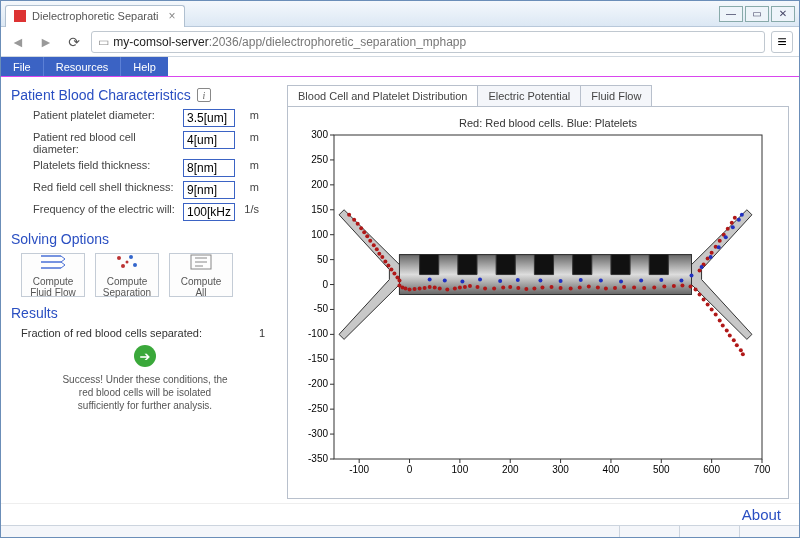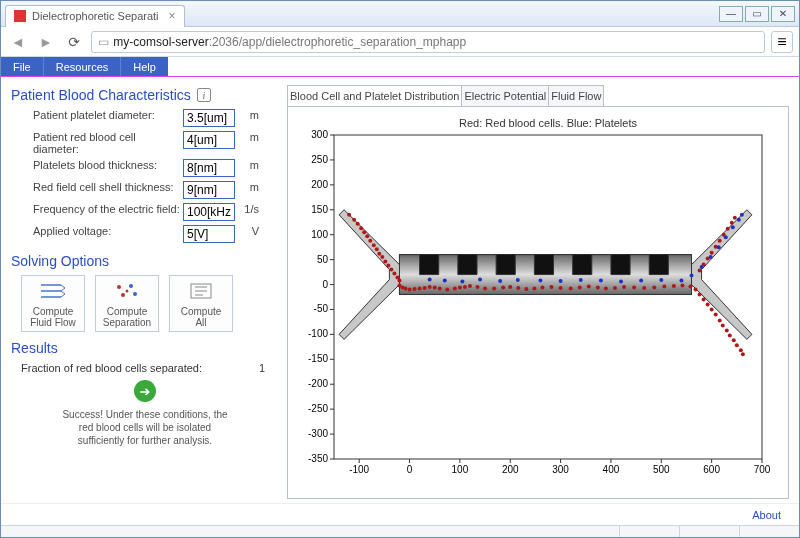--- a/index.html
+++ b/index.html
@@ -31,41 +31,41 @@
 
 .left { width: 268px; font-size: 11px; color: #333; }
 .sec-title { color: #2a4fc2; font-size: 14px; margin: 2px 0 6px 0; font-weight: normal; display: flex; align-items: center; gap: 6px; text-align: center; }
 .info-icon { width: 14px; height: 14px; border: 1px solid #888; border-radius: 2px; display: inline-flex; align-items: center; justify-content: center; font-size: 10px; color: #666; font-style: italic; font-family: serif; }
 .fieldrow { display: flex; align-items: flex-start; margin: 4px 0 4px 22px; }
 .fieldrow label { flex: 0 0 150px; color: #444; }
 .fieldrow input { width: 52px; height: 18px; border: 1px solid #3b63c4; font-size: 12px; padding: 0 3px; }
 .fieldrow .unit { width: 18px; text-align: right; margin-left: 6px; color: #444; }
 
 .btnrow { display: flex; gap: 10px; margin: 6px 0 4px 10px; }
-.bigbtn { width: 64px; height: 57px; border: 1px solid #c4ccd6; background: #fdfdfd; display: flex; flex-direction: column; align-items: center; justify-content: center; font-size: 10px; color: #555; text-align: center; padding: 2px; }
+.bigbtn { width: 64px; height: 44px; border: 1px solid #c4ccd6; background: #fdfdfd; display: flex; flex-direction: column; align-items: center; justify-content: center; font-size: 10px; color: #555; text-align: center; padding: 2px; }
 .bigbtn .ico { width: 28px; height: 22px; margin-bottom: 4px; display: flex; align-items: center; justify-content: center; }
 
 .resultrow { display: flex; align-items: center; margin: 6px 0 4px 10px; gap: 44px; }
 .resultrow .lbl { flex: 1; }
 .resultrow .val { width: 20px; }
 
 .success { text-align: center; margin-top: 6px; }
 .success .arrow { width: 22px; height: 22px; border-radius: 50%; background: #3aa83a; display: inline-flex; align-items: center; justify-content: center; color: #fff; font-size: 13px; }
 .success .msg { font-size: 10px; color: #555; margin: 6px auto 0; width: 170px; line-height: 1.3; }
 
 
 .right { flex: 1; display: flex; flex-direction: column; }
 .tabs { display: flex; font-size: 11px; }
-.tabs .t { padding: 4px 2px; border: 1px solid #b8c0cc; background: #f4f6fa; color: #444; border-bottom: none; }
+.tabs .t { padding: 4px 10px; border: 1px solid #b8c0cc; background: #f4f6fa; color: #444; border-bottom: none; }
 .tabs .t.active { background: #fff; }
 .tabs .t + .t { margin-left: -1px; }
 .chartbox { flex: 1; border: 1px solid #b8c0cc; background: #fff; padding: 6px; overflow: hidden; }
 svg { display: block; }
 
-.footer { height: 22px; display: flex; align-items: center; justify-content: flex-end; padding: 0 18px; font-size: 11px; color: #2a4fc2; background: #fff; border-top: 1px solid #eee; }
+.footer { height: 22px; display: flex; align-items: center; justify-content: flex-end; padding: 0 18px; font-size: 15px; color: #2a4fc2; background: #fff; border-top: 1px solid #eee; }
 .statusbar { height: 12px; border-top: 1px solid #ccd4de; background: #f4f6fa; display:flex; }
 .statusbar > div { border-left:1px solid #ccd4de; width:60px; }
 .statusbar > div:first-child{flex:1;border:none;}
 </style>
 </head>
 <body>
 
 <div class="win">
   <div class="titlebar">
     <div class="tab">
@@ -110,38 +110,33 @@
             <label>Patient platelet diameter:</label>
             <input value="3.5[um]" style="">
             <span class="unit">m</span>
           </div>
           <div class="fieldrow">
             <label>Patient red blood cell diameter:</label>
             <input value="4[um]" style="">
             <span class="unit">m</span>
           </div>
           <div class="fieldrow">
-            <label>Platelets blood thickness:</label>
+            <label>Platelets field thickness:</label>
             <input value="8[nm]" style="">
             <span class="unit">m</span>
           </div>
           <div class="fieldrow">
             <label>Red field cell shell thickness:</label>
             <input value="9[nm]" style="">
             <span class="unit">m</span>
           </div>
           <div class="fieldrow">
-            <label>Frequency of the electric field:</label>
+            <label>Frequency of the electric will:</label>
             <input value="100[kHz]" style="">
             <span class="unit">1/s</span>
-          </div>
-          <div class="fieldrow">
-            <label>Applied voltage:</label>
-            <input value="5[V]" style="">
-            <span class="unit">V</span>
           </div>
         </div>
 
       <div class="sec-title" style="margin-top:10px">Solving Options</div>
       <div class="btnrow">
         <div class="bigbtn">
           <div class="ico">
               <svg width="28" height="20">
                 <path d="M2 4 H22 M2 10 H22 M2 16 H22" stroke="#4a70d6" stroke-width="1.5" fill="none"></path>
                 <path d="M22 4 l4 3 -4 3 M22 10 l4 3 -4 3" stroke="#4a70d6" fill="none"></path>

